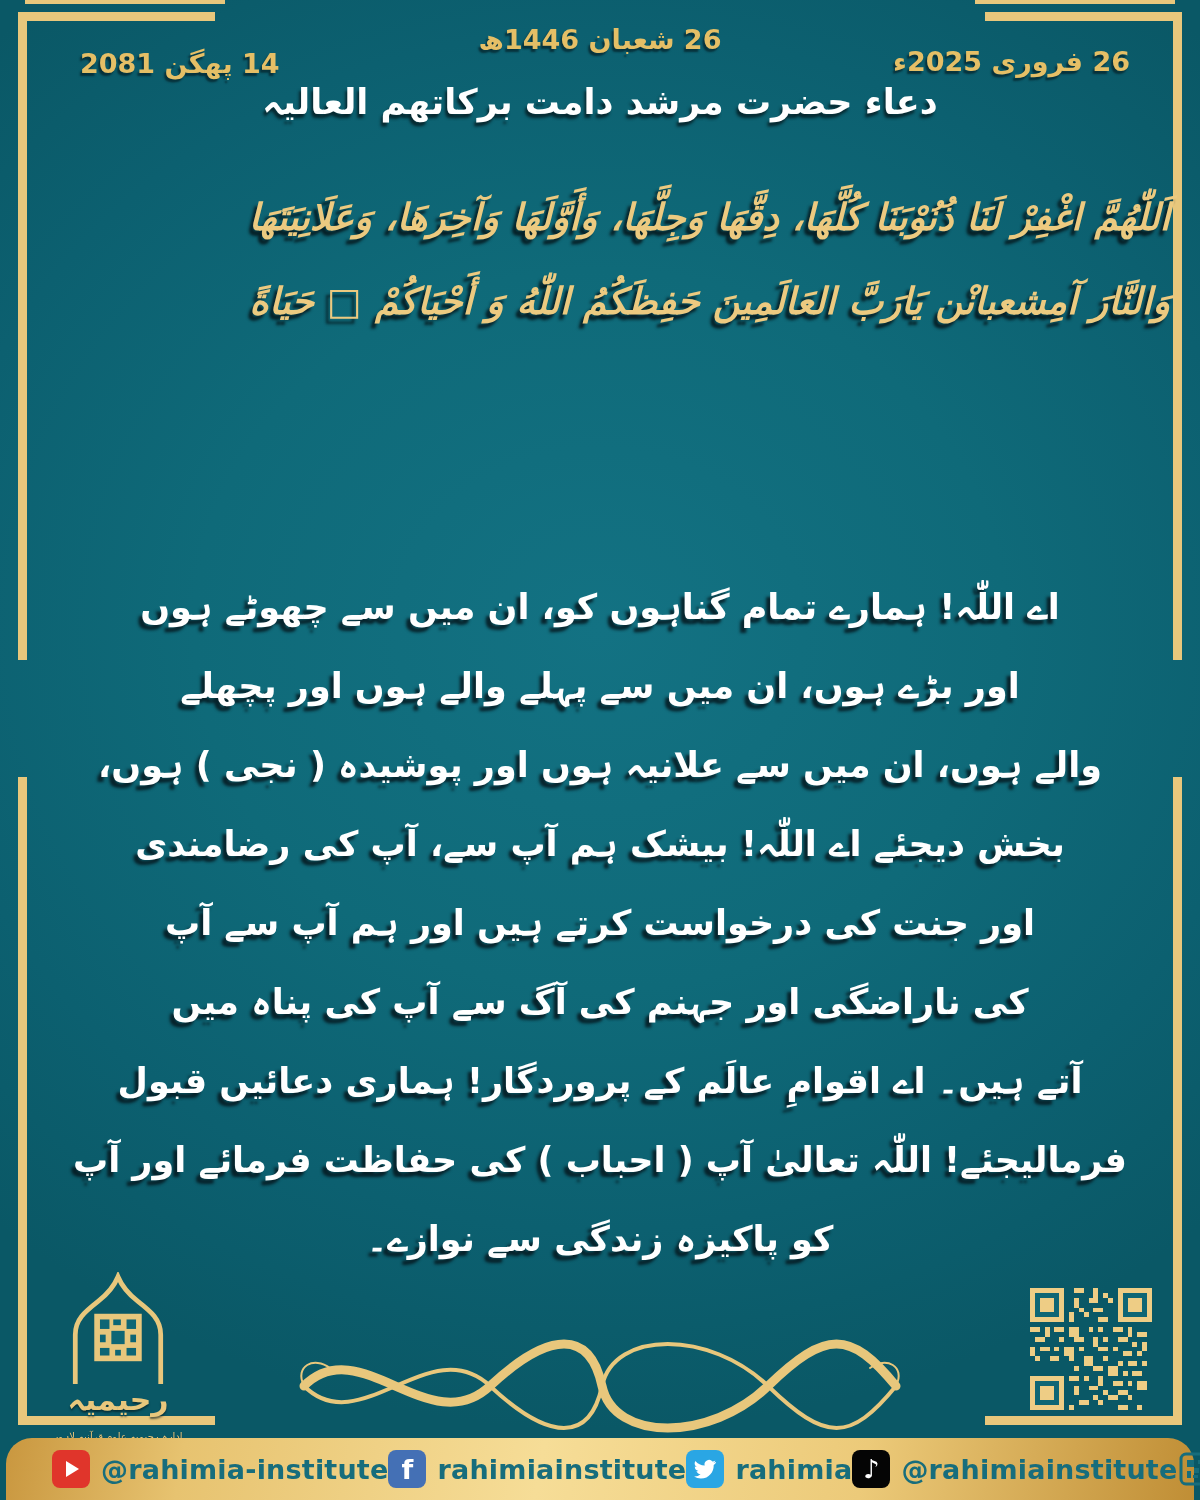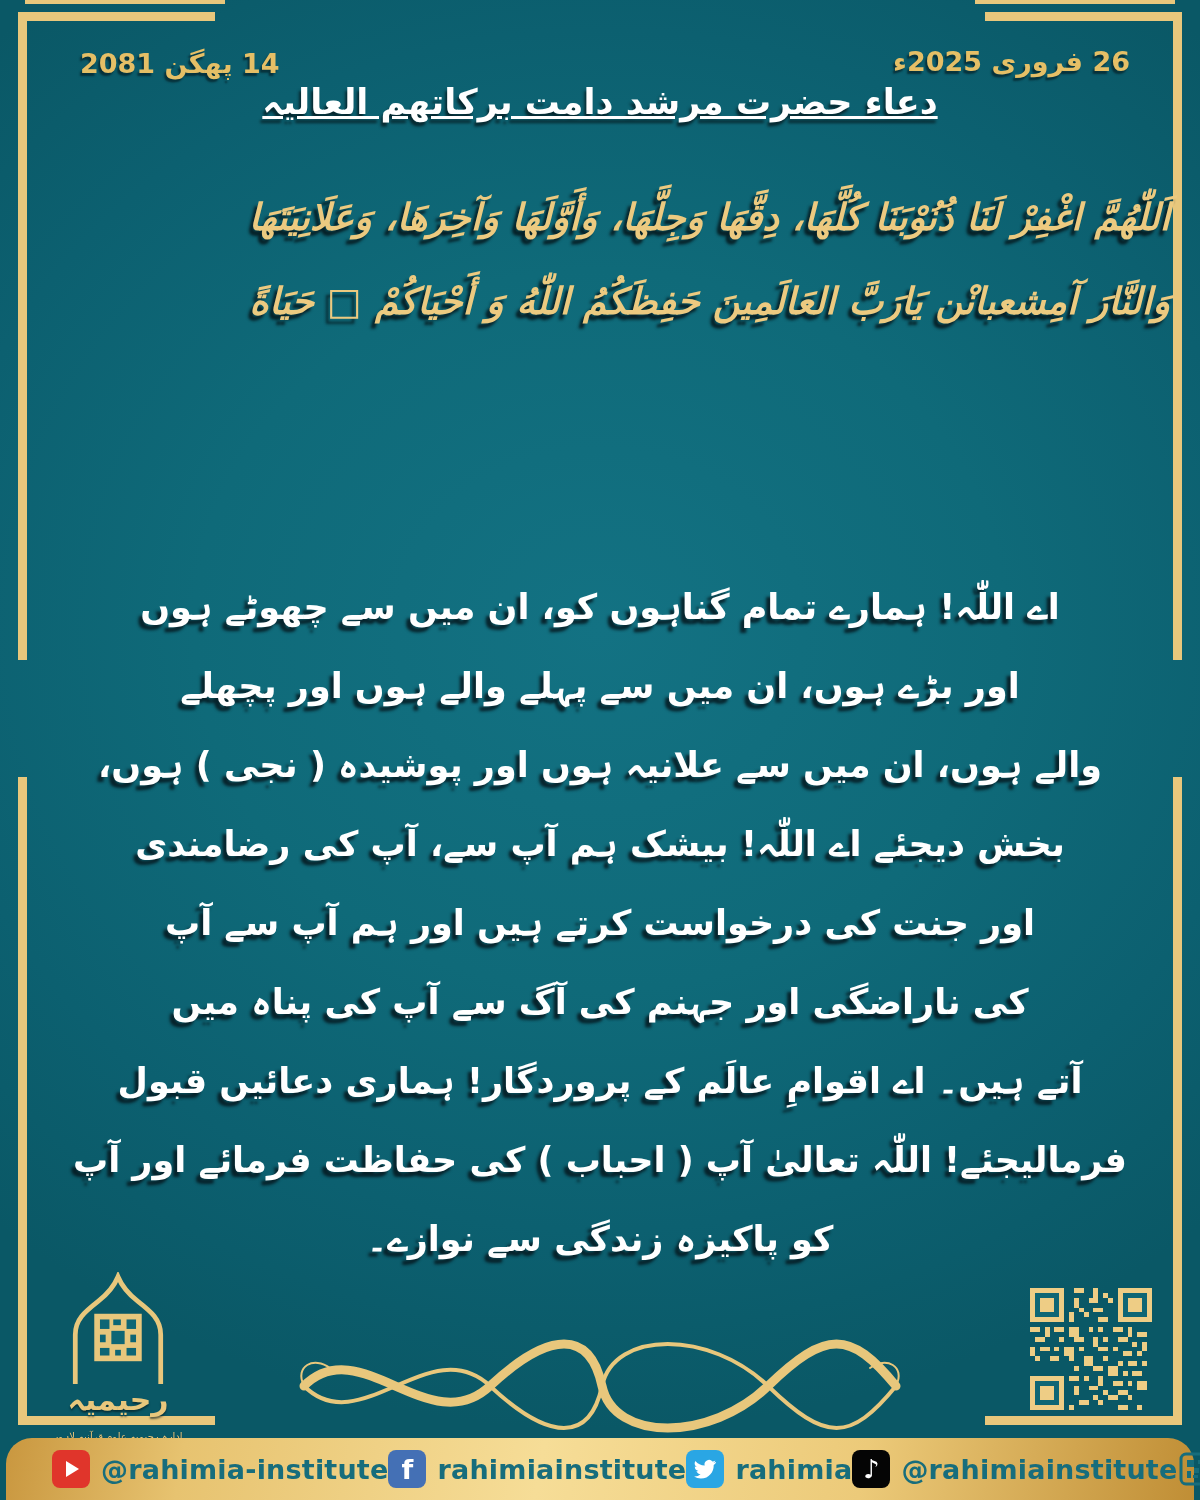--- a/index.html
+++ b/index.html
@@ -18,21 +18,20 @@
     position:absolute;color:#e5bf66;font-size:27px;font-weight:bold;direction:rtl;
     text-shadow:-2px 3px 2px rgba(5,25,30,.65);white-space:nowrap;
   }
   .date-center{top:24px;left:0;right:0;text-align:center;}
   .date-left{top:48px;left:80px;}
   .date-right{top:46px;right:70px;}
   .poster-title{
     position:absolute;top:82px;left:0;right:0;text-align:center;direction:rtl;
     color:#ffffff;font-size:35px;font-weight:bold;white-space:nowrap;
     text-shadow:-2px 4px 3px rgba(5,25,30,.8);
-    text-decoration:underline;
   }
   
   .dua{
     position:absolute;top:176px;left:30px;right:30px;direction:rtl;
     color:#ecca80;font-size:37px;font-weight:bold;line-height:84px;
     text-shadow:-4px 5px 3px rgba(6,24,30,.9);
     font-style:italic;
   }
   .dua-line{white-space:nowrap;}
   
@@ -76,20 +75,21 @@
   <div class="gold sliver" style="left:975px;width:200px;"></div>
   <div class="gold bar-h" style="left:18px;top:12px;"></div>
   <div class="gold bar-h" style="left:985px;top:12px;"></div>
   <div class="gold bar-v" style="left:18px;top:12px;height:648px;"></div>
   <div class="gold bar-v" style="left:18px;top:777px;height:648px;"></div>
   <div class="gold bar-v" style="left:1173px;top:12px;height:648px;"></div>
   <div class="gold bar-v" style="left:1173px;top:777px;height:648px;"></div>
   <div class="gold bar-h" style="left:18px;top:1416px;"></div>
   <div class="gold bar-h" style="left:985px;top:1416px;"></div>
 
+  <div class="date date-center">26 شعبان 1446ھ</div>
   <div class="date date-left">14 پھگن 2081</div>
   <div class="date date-right">26 فروری 2025ء</div>
 
   <div class="poster-title">دعاء حضرت مرشد دامت برکاتهم العالیہ</div>
 
   <div class="dua">
     <div class="dua-line">اَللّٰهُمَّ اغْفِرْ لَنَا ذُنُوْبَنَا كُلَّهَا، دِقَّهَا وَجِلَّهَا، وَأَوَّلَهَا وَآخِرَهَا، وَعَلَانِيَتَهَا</div>
     <div class="dua-line">وَالنَّارَ آمِشعبانْن يَارَبَّ العَالَمِينَ حَفِظَكُمُ اللّٰهُ وَ أَحْيَاكُمْ □ حَيَاةً</div>
   </div>
 

